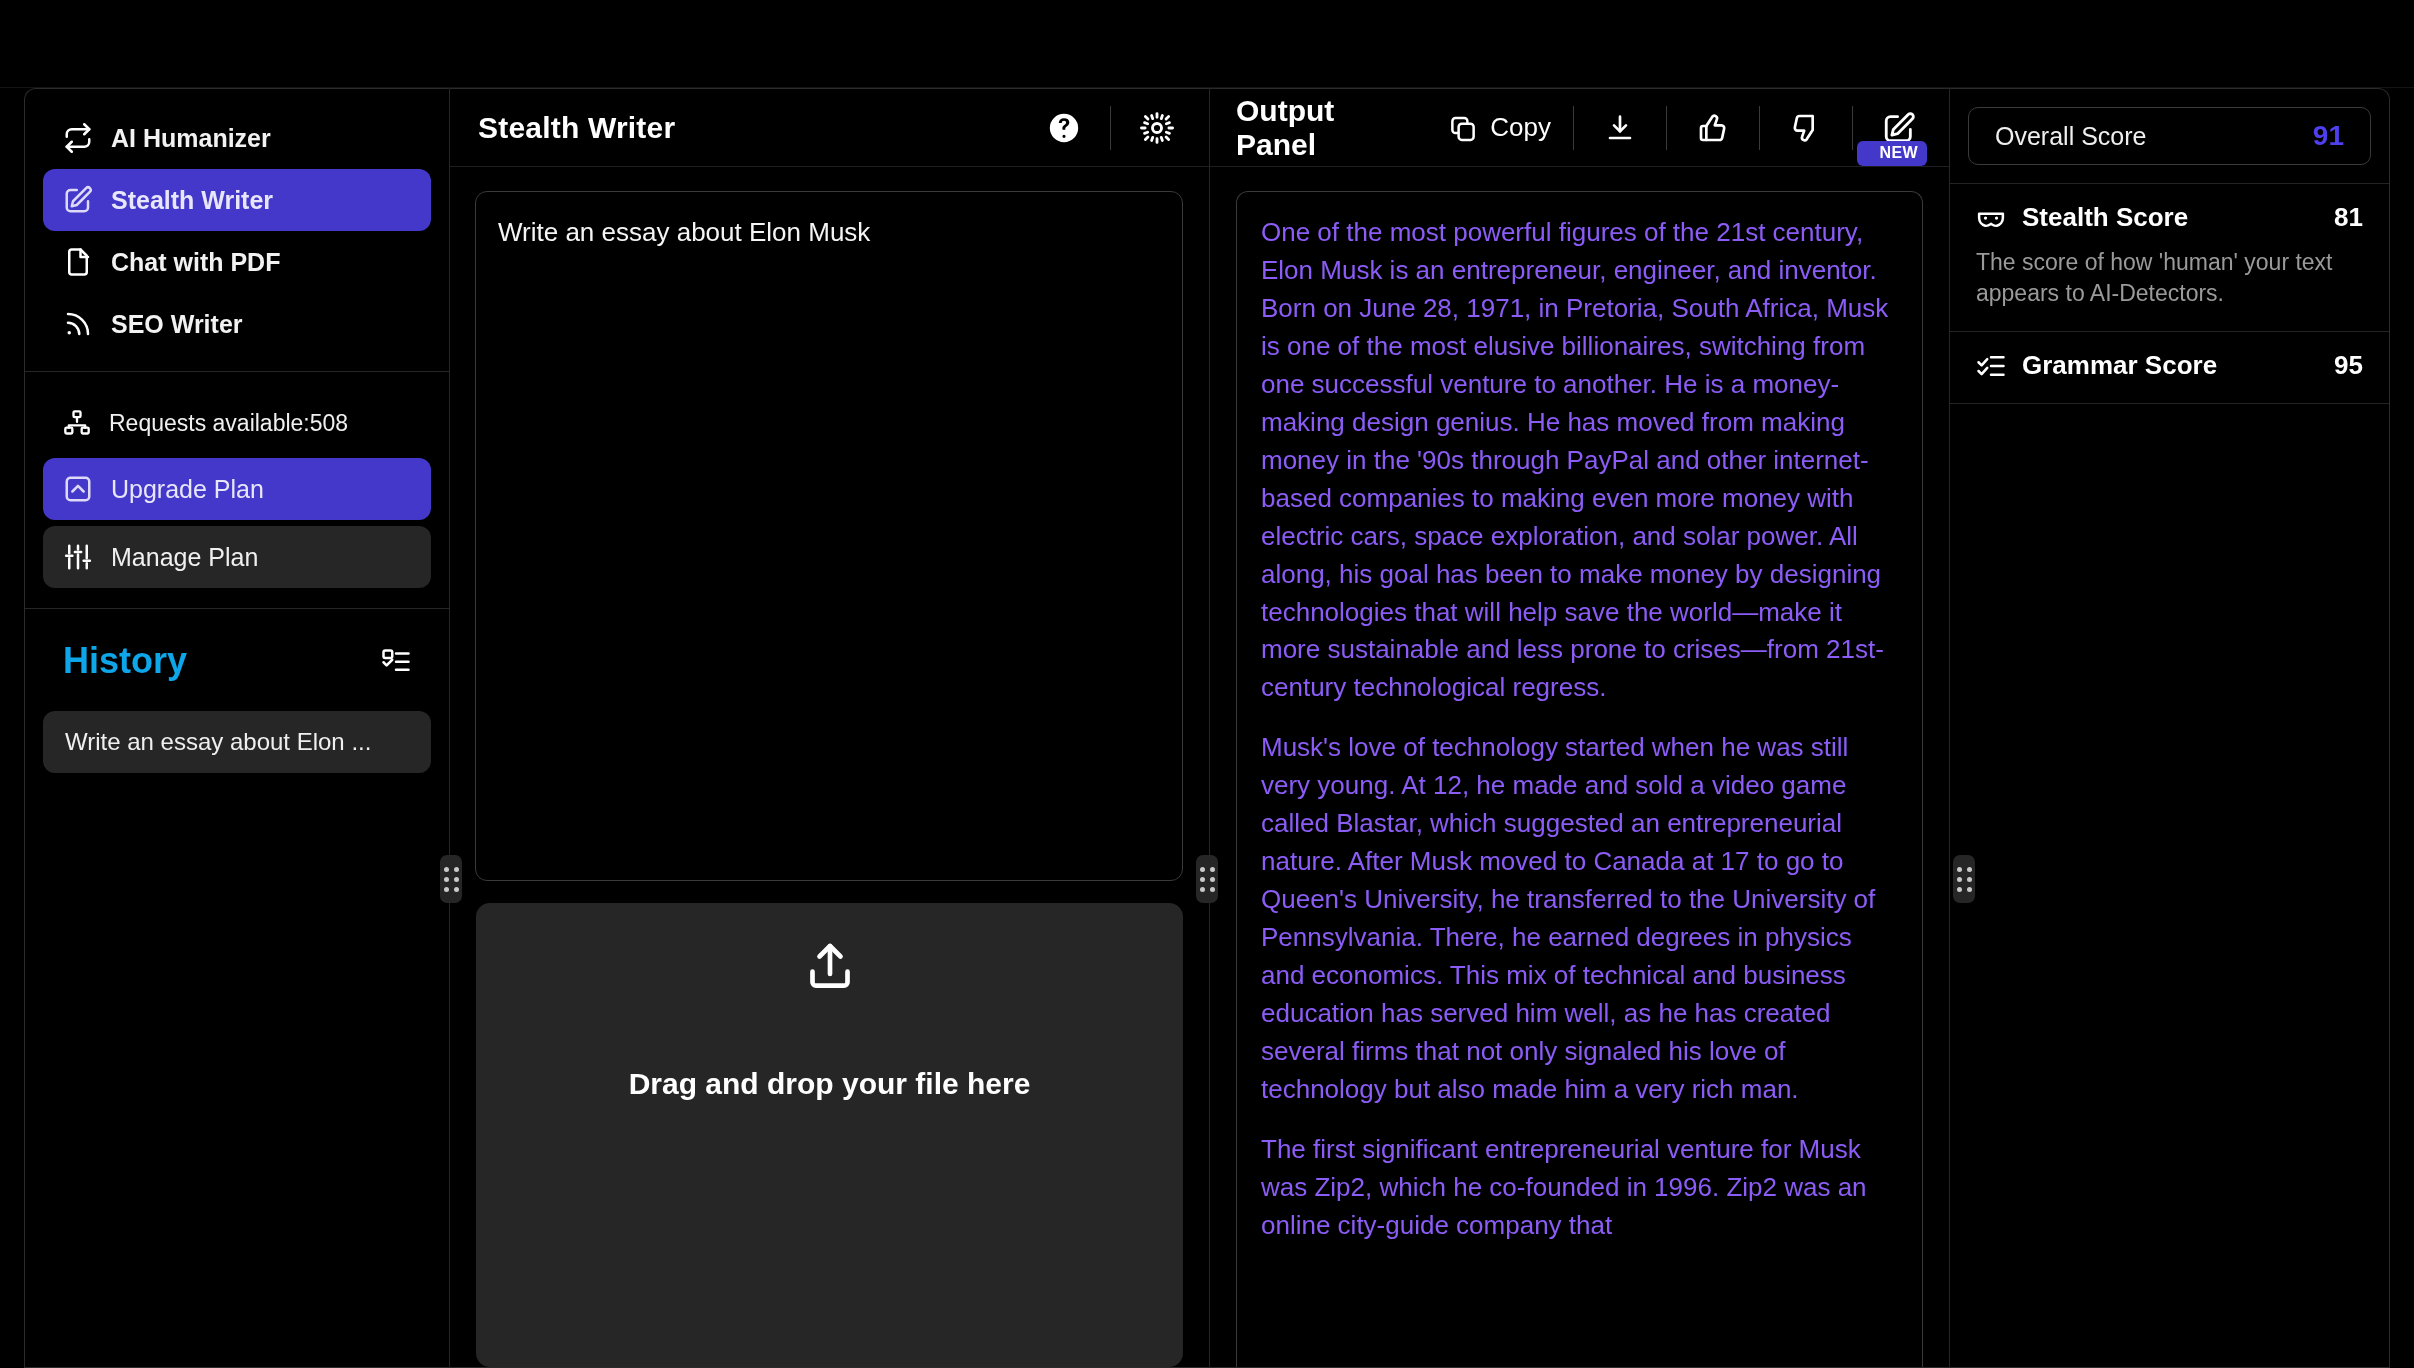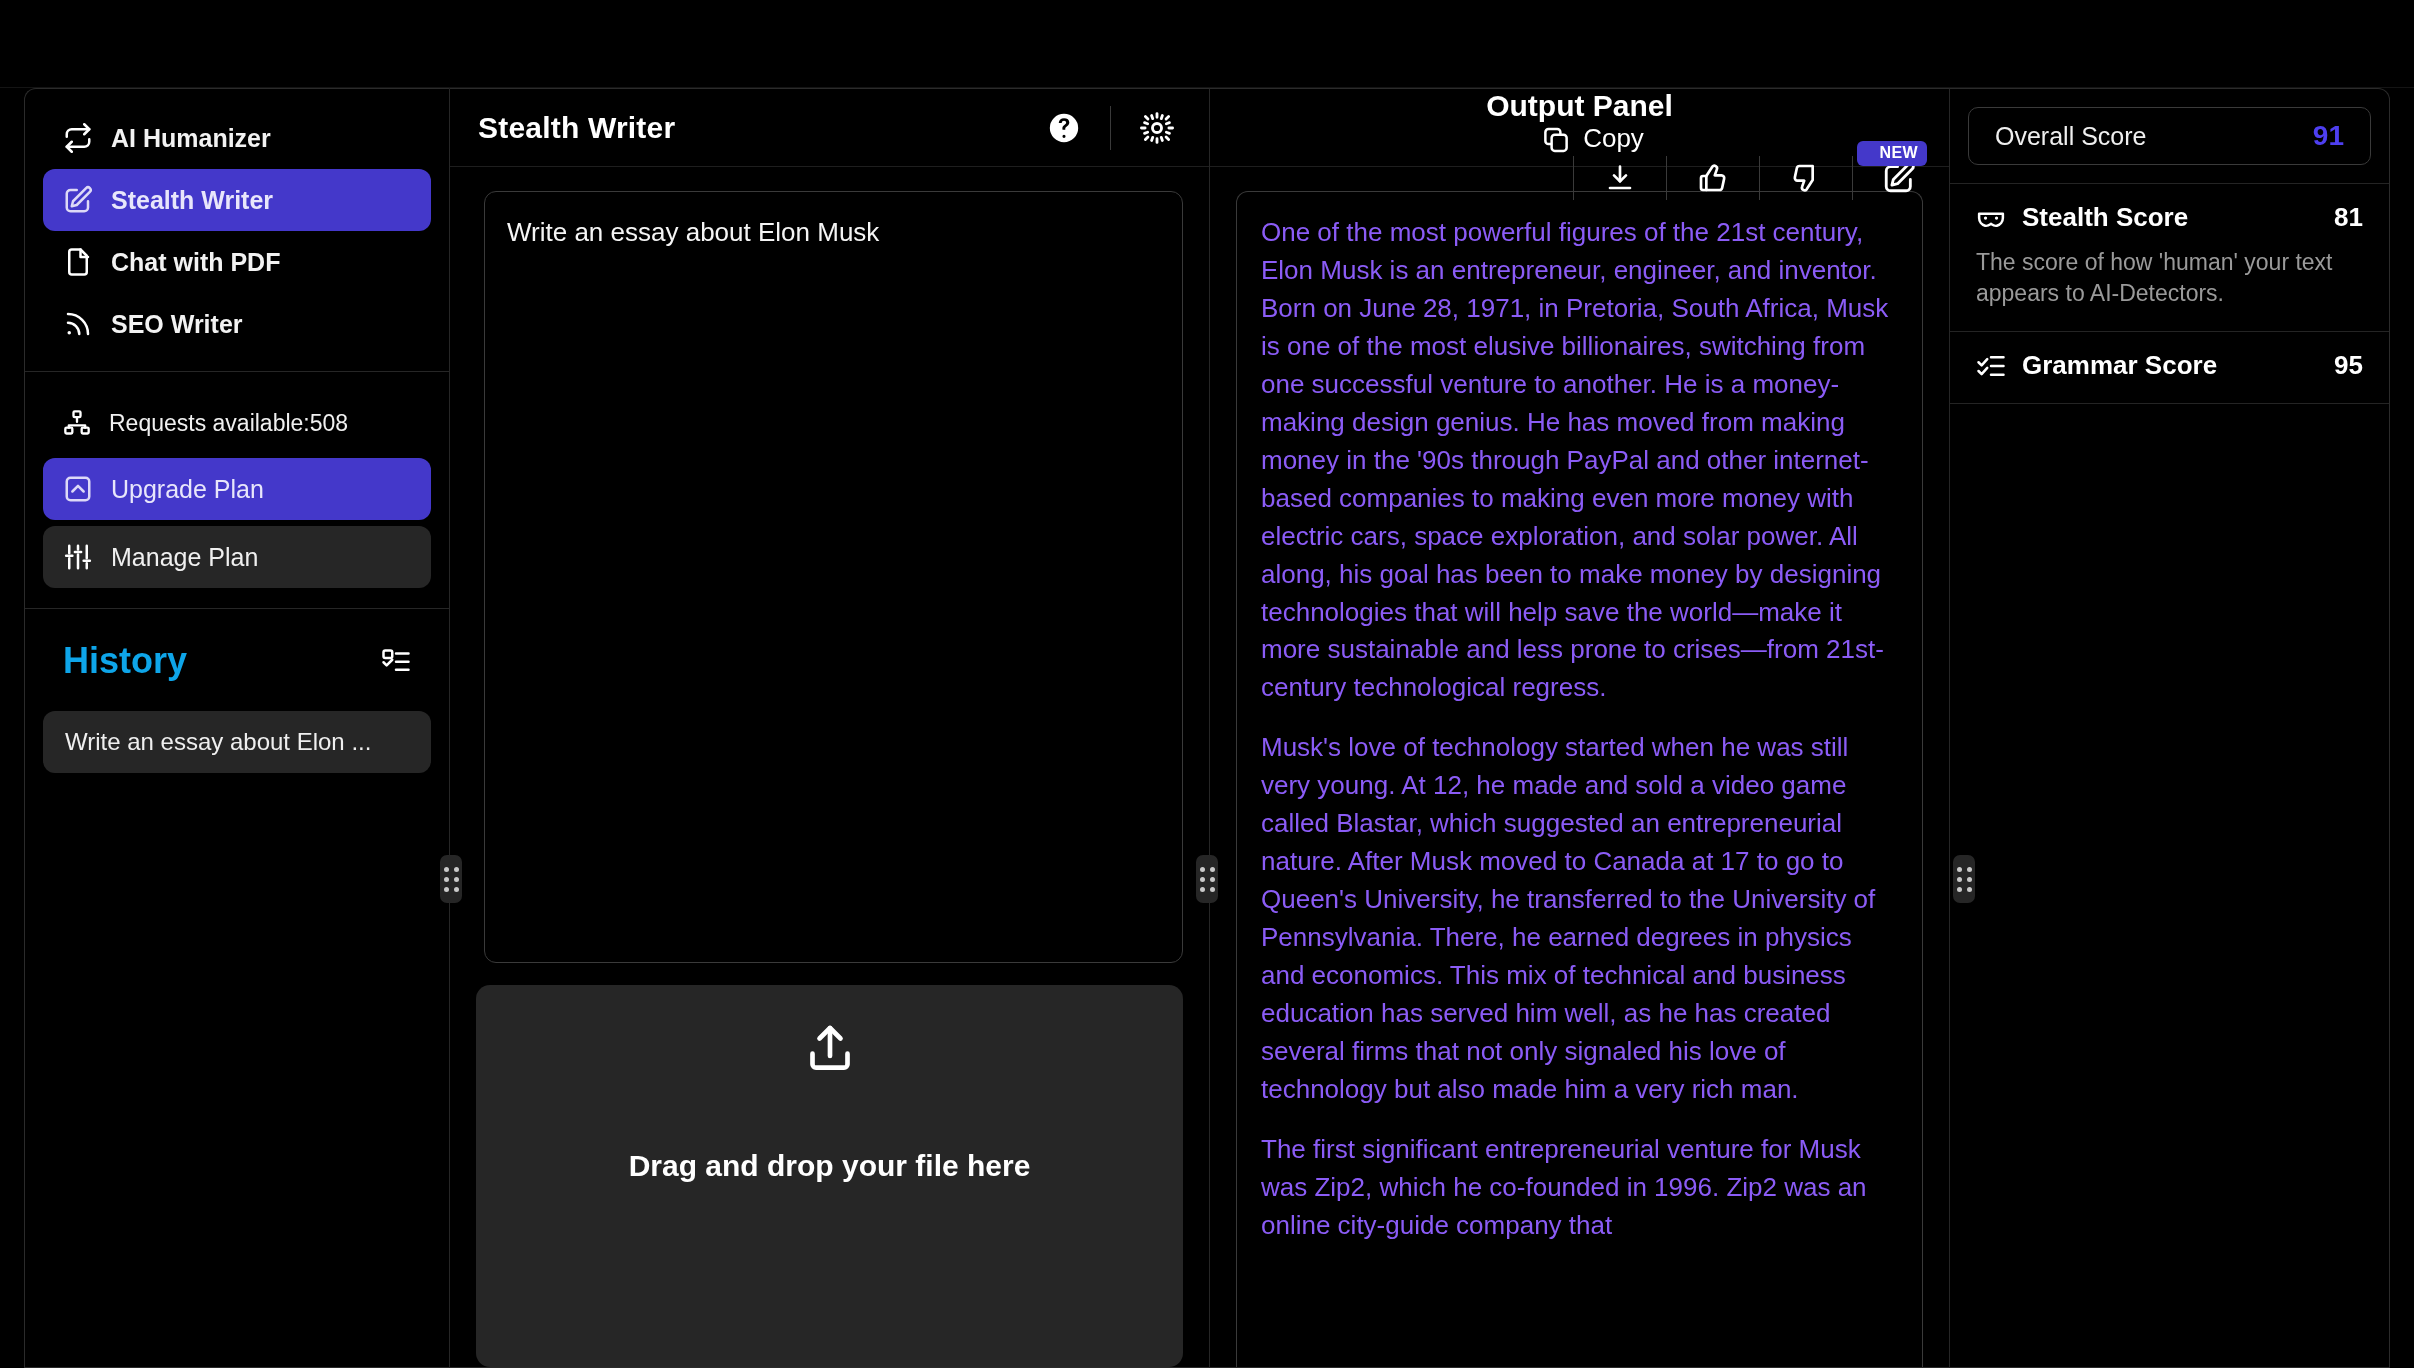--- a/index.html
+++ b/index.html
@@ -97,22 +97,22 @@
     padding: 0 28px; border-bottom:1px solid #1e1e1e;
     position:relative;
   }
   .mid-title { font-size: 30px; font-weight:700; color:#fff; letter-spacing:.2px; }
   .mid-head-actions { margin-left:auto; display:flex; align-items:center; gap:0; }
   .icon-btn { width:48px;height:48px;display:flex;align-items:center;justify-content:center;cursor:pointer; }
   .icon-btn svg{ display:block; }
   .vsep { width:1px; height:44px; background:#3a3a3a; margin:0 22px; }
 
   .input-area {
-    margin: 24px 26px 0 34px;
-    height: 772px;
+    margin: 24px 26px 0 25px;
+    height: 690px;
     border:1px solid #3a3a3a; border-radius:12px;
     background:#000; color:#f5f5f5;
     font-size:26px; line-height:1.45;
     padding: 22px 22px;
     position: relative;
     resize:none; outline:none;
     font-family:"Liberation Sans", sans-serif;
   }
   .dropzone {
     margin: 22px 26px 0 26px;
@@ -128,21 +128,21 @@
   
   .out-panel {
     width: 740px; flex:0 0 740px;
     border-top:1px solid #2b2b2b; border-bottom:1px solid #2b2b2b;
     border-right:1px solid #262626;
     display:flex; flex-direction:column; background:#000;
     position:relative;
   }
   .out-head {
     height:78px; display:flex; align-items:center;
-    padding: 0 26px; border-bottom:1px solid #1e1e1e; position:relative;flex-direction:column;
+    padding: 0 26px; border-bottom:1px solid #1e1e1e; position:relative;
   }
   .out-title { font-size:30px; font-weight:700; color:#fff; }
   .copy-btn {
     display:flex; align-items:center; gap:12px;
     margin-left:26px; cursor:pointer; color:#fff; font-size:26px;
   }
   .copy-btn svg{display:block;}
   .out-actions { margin-left:auto; display:flex; align-items:center; }
   .new-badge {
     position:absolute; right:22px; top:52px;

